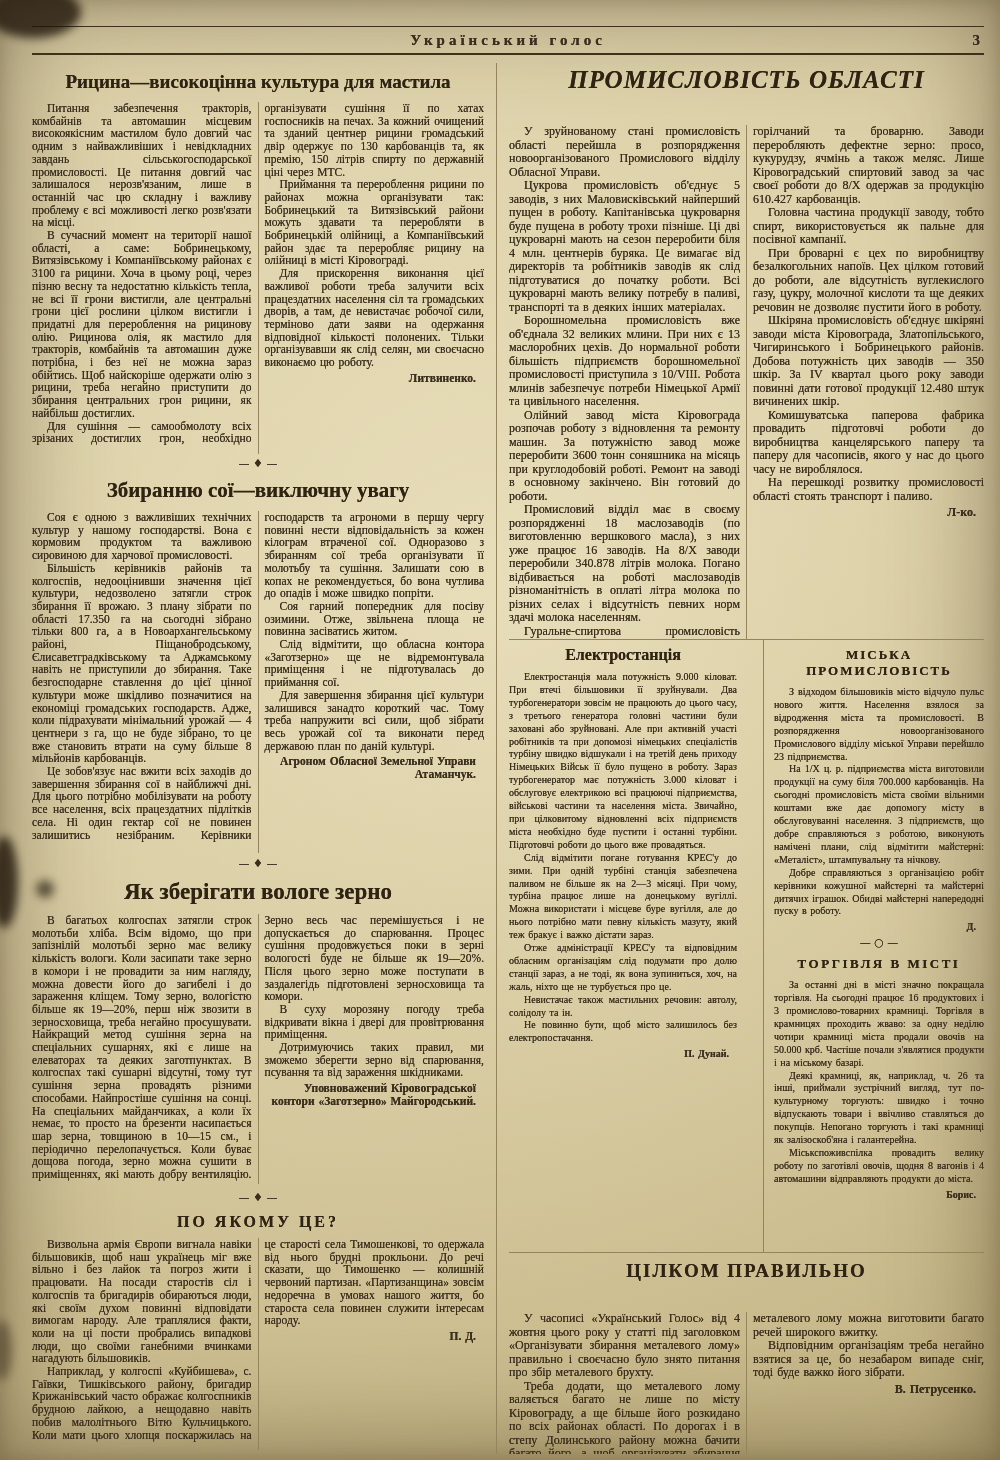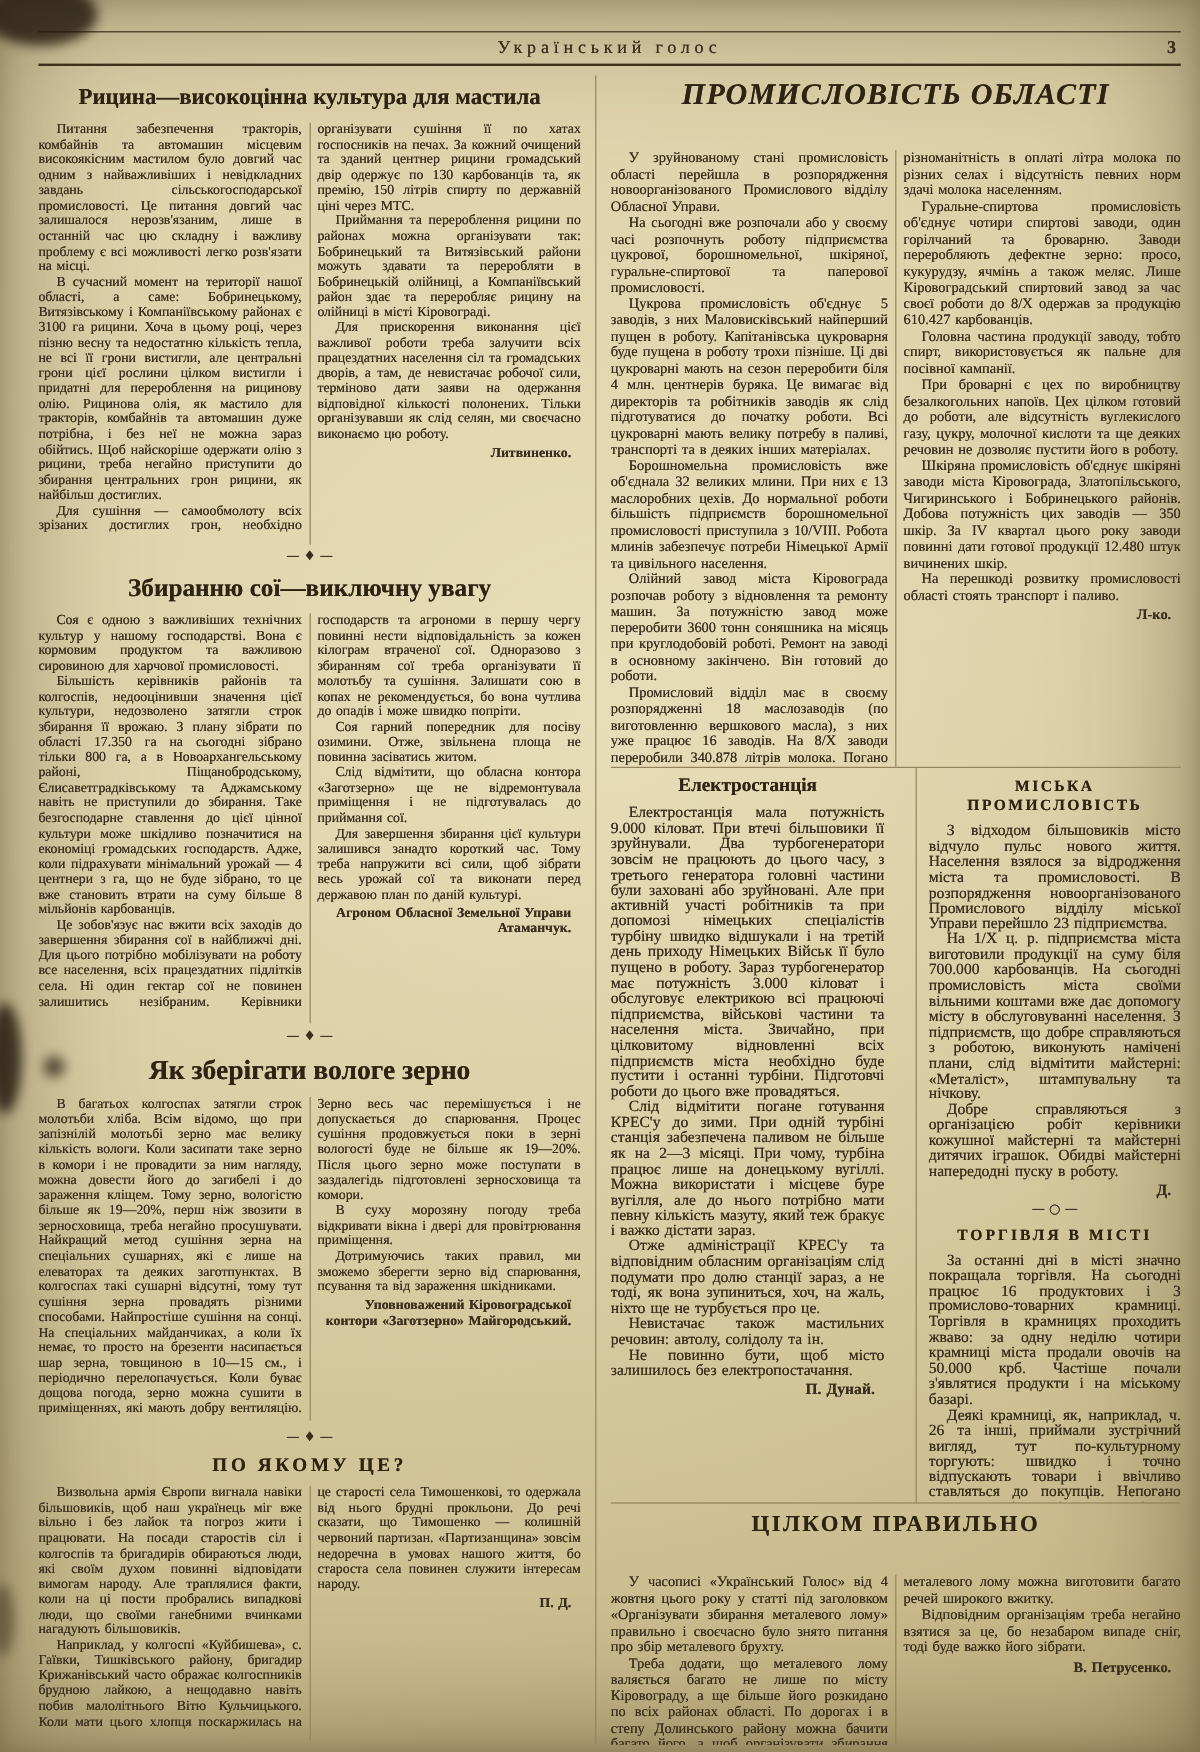--- a/index.html
+++ b/index.html
@@ -19,21 +19,21 @@
     display:flex;flex-direction:column;
     text-shadow:0 0 .3px rgba(50,38,20,.85);
   }
   .stain{position:absolute;background:#20160a;border-radius:50%;filter:blur(5px);opacity:.8;pointer-events:none;}
 
   .masthead{
     flex:0 0 26px;margin-top:20px;position:relative;
     display:flex;align-items:center;justify-content:center;
     border-top:1px solid #3d311b;border-bottom:2px solid #3d311b;
   }
-  .masthead-title{font-weight:normal;font-size:15px;letter-spacing:4px;}
+  .masthead-title{font-weight:bold;font-size:15px;letter-spacing:4px;}
   .masthead-page{position:absolute;right:4px;font-weight:bold;font-size:15px;}
 
   .cols{flex:1;display:flex;min-height:0;padding-top:8px;}
   .half-left{flex:0 0 452px;padding-right:12px;border-right:1px solid #94845c;display:flex;flex-direction:column;min-height:0;}
   .half-right{flex:1;min-width:0;padding-left:12px;display:flex;flex-direction:column;min-height:0;}
 
   h2{text-align:center;font-weight:bold;margin:0;color:#2f2413;}
   .t-ricina{font-size:19px;line-height:25px;margin:6px 0 8px;}
   .t-soya{font-size:21px;line-height:26px;margin:4px 0 8px;}
   .t-grain{font-size:23px;line-height:28px;margin:5px 0 8px;text-align:center;}
@@ -42,21 +42,21 @@
   .t-elektro{font-size:16px;margin:6px 0 7px;}
   .t-miska{font-size:13px;letter-spacing:2px;margin:7px 0 7px;}
   .t-torh{font-size:13px;letter-spacing:2.5px;margin:4px 0 7px;}
   .t-tsilkom{font-size:19px;letter-spacing:2px;margin:7px 0 8px;}
 
   .jtext{text-align:justify;-webkit-hyphens:auto;hyphens:auto;}
   .jtext p{margin:0;text-indent:15px;}
   .b2{column-count:2;column-gap:13px;column-rule:1px solid #94845c;column-fill:auto;overflow:hidden;}
   .body-left{font-size:11.5px;line-height:12.7px;word-spacing:1px;}
   .body-prom{font-size:12px;line-height:13.5px;word-spacing:1px;margin-top:30px;}
-  .body-right1{font-size:13px;line-height:12.9px;word-spacing:1px;}
+  .body-right1{font-size:10px;line-height:12.9px;word-spacing:1px;}
   .byline{text-align:right;font-weight:bold;padding-right:8px;margin-top:3px;text-indent:0;}
   .sep{flex:0 0 18px;line-height:18px;text-align:center;font-size:11px;font-family:"DejaVu Sans",sans-serif;}
   .art{overflow:hidden;}
 
   .rr{display:flex;border-top:1px solid #94845c;min-height:0;}
   .rr-c1{flex:0 0 228px;padding-right:26px;border-right:1px solid #94845c;overflow:hidden;}
   .rr-c2{flex:1;min-width:0;padding-left:10px;overflow:hidden;display:flex;flex-direction:column;}
   .tsilkom{border-top:1px solid #94845c;}
 </style>
 </head>
@@ -128,29 +128,29 @@
         </section>
 
       </div>
 
       <div class="half-right">
 
         <section class="art" style="height:576px">
           <h2 class="t-prom">ПРОМИСЛОВІСТЬ ОБЛАСТІ</h2>
           <div class="b2 jtext body-prom" style="height:532px">
             <p>У зруйнованому стані промисловість області перейшла в розпорядження новоорганізованого Промислового відділу Обласної Управи.</p>
-            <p>На сьогодні вже розпочали або у своєму часі розпочнуть роботу підприємства цукрової, борошномельної, шкіряної, гуральне-спиртової та паперової промисловості.</p>
             <p>Цукрова промисловість об'єднує 5 заводів, з них Маловисківський найперший пущен в роботу. Капітанівська цукроварня буде пущена в роботу трохи пізніше. Ці дві цукроварні мають на сезон переробити біля 4 млн. центнерів буряка. Це вимагає від директорів та робітників заводів як слід підготуватися до початку роботи. Всі цукроварні мають велику потребу в паливі, транспорті та в деяких інших матеріалах.</p>
             <p>Борошномельна промисловість вже об'єднала 32 великих млини. При них є 13 маслоробних цехів. До нормальної роботи більшість підприємств борошномельної промисловості приступила з 10/VIII. Робота млинів забезпечує потреби Німецької Армії та цивільного населення.</p>
             <p>Олійний завод міста Кіровограда розпочав роботу з відновлення та ремонту машин. За потужністю завод може переробити 3600 тонн соняшника на місяць при круглодобовій роботі. Ремонт на заводі в основному закінчено. Він готовий до роботи.</p>
             <p>Промисловий відділ має в своєму розпорядженні 18 маслозаводів (по виготовленню вершкового масла), з них уже працює 16 заводів. На 8/X заводи переробили 340.878 літрів молока. Погано відбивається на роботі маслозаводів різноманітність в оплаті літра молока по різних селах і відсутність певних норм здачі молока населенням.</p>
             <p>Гуральне-спиртова промисловість об'єднує чотири спиртові заводи, один горілчаний та броварню. Заводи переробляють дефектне зерно: просо, кукурудзу, ячмінь а також меляс. Лише Кіровоградський спиртовий завод за час своєї роботи до 8/X одержав за продукцію 610.427 карбованців.</p>
             <p>Головна частина продукції заводу, тобто спирт, використовується як пальне для посівної кампанії.</p>
             <p>При броварні є цех по виробництву безалкогольних напоїв. Цех цілком готовий до роботи, але відсутність вуглекислого газу, цукру, молочної кислоти та ще деяких речовин не дозволяє пустити його в роботу.</p>
             <p>Шкіряна промисловість об'єднує шкіряні заводи міста Кіровограда, Златопільського, Чигиринського і Бобринецького районів. Добова потужність цих заводів — 350 шкір. За IV квартал цього року заводи повинні дати готової продукції 12.480 штук вичинених шкір.</p>
+            <p>Комишуватська паперова фабрика провадить підготовчі роботи до виробництва канцелярського паперу та паперу для часописів, якого у нас до цього часу не вироблялося.</p>
             <p>На перешкоді розвитку промисловості області стоять транспорт і паливо.</p>
             <div class="byline">Л-ко.</div>
           </div>
         </section>
 
         <div class="rr" style="height:612px">
 
           <div class="rr-c1">
             <section class="art">
               <h2 class="t-elektro">Електростанція</h2>

